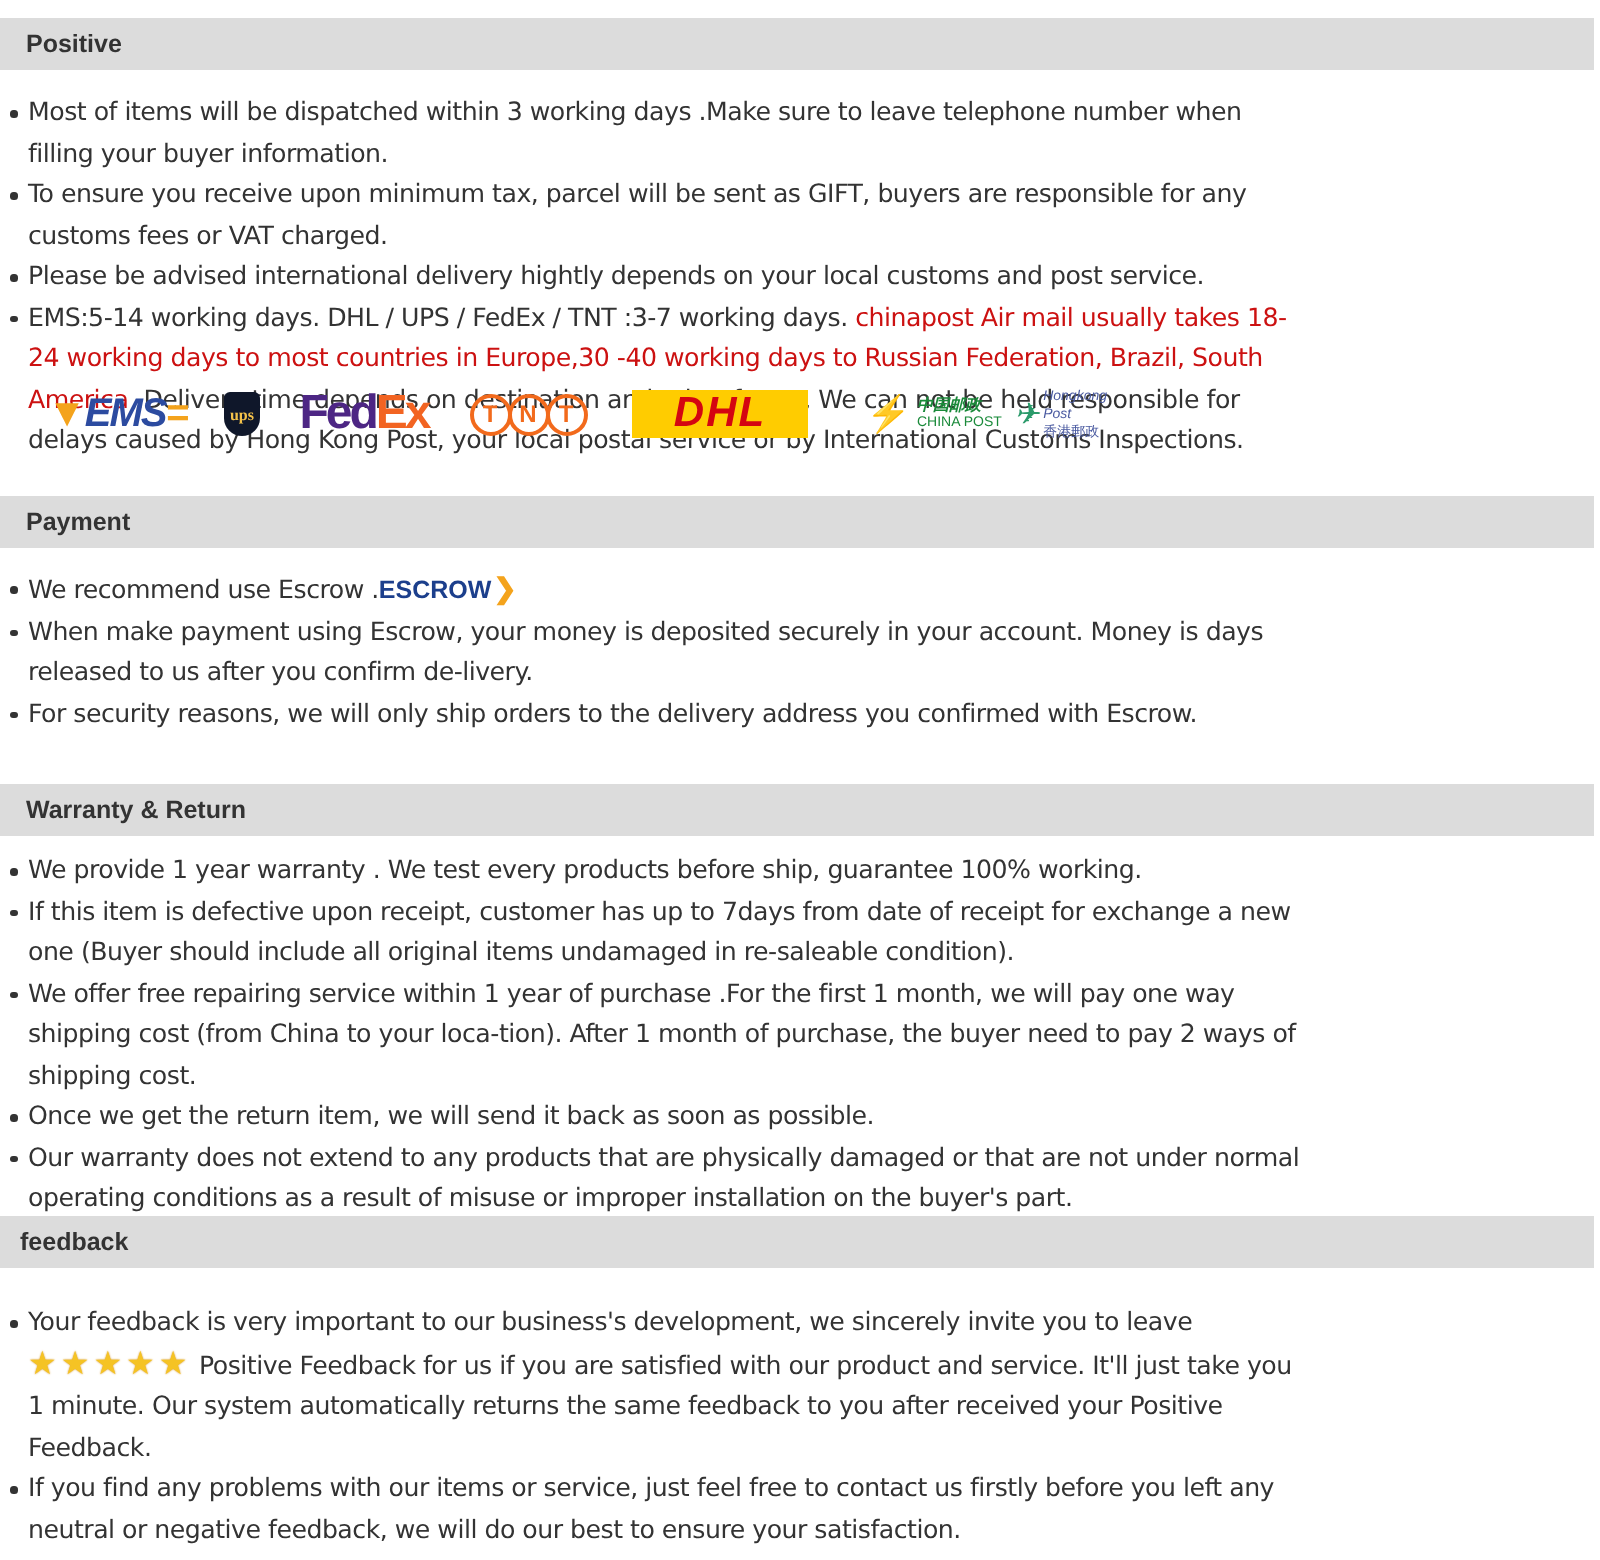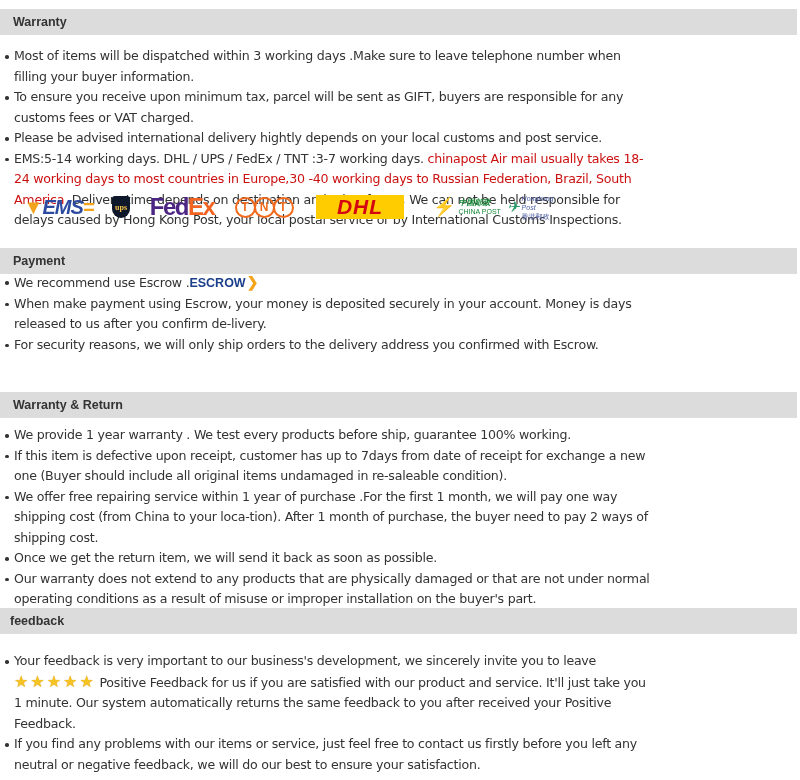--- a/index.html
+++ b/index.html
@@ -44,21 +44,21 @@
   .chinapost .mark { font-size: 18px; margin-right: 3px; font-weight: bold; }
   .hkpost { left: 493px; width: 58px; color: #4a5aa0; font-size: 7px; font-family: "Liberation Sans", sans-serif; font-style: italic; }
   .hkpost .mark { font-size: 15px; color: #2a9a6a; margin-right: 2px; }
   .escrow-logo { display: inline-block; font-weight: bold; color: #1c3f8c; font-family: "Liberation Sans", sans-serif; font-size: 12.5px; letter-spacing: 0px; }
   .escrow-logo .arc { color: #f4a31c; font-size: 14px; margin-left: 1px; }
   .star { color: #f5c324; font-size: 16px; text-shadow: 0 0 1px #d08a10; letter-spacing: 2px; }
 </style>
 </head>
 <body>
 
-<div class="section-header" style="top:9px;">Warranty</div>
+<div class="section-header" style="top:9px;">Positive</div>
 <ul class="section-list" style="top:46px;">
   <li>Most of items will be dispatched within 3 working days .Make sure to leave telephone number when filling your buyer information.</li>
   <li>To ensure you receive upon minimum tax, parcel will be sent as GIFT, buyers are responsible for any customs fees or VAT charged.</li>
   <li>Please be advised international delivery hightly depends on your local customs and post service.</li>
   <li><span>EMS:5-14 working days. DHL / UPS / FedEx / TNT :3-7 working days. </span><span class="red">chinapost Air mail usually takes 18- 24 working days to most countries in Europe,30 -40 working days to Russian Federation, Brazil, South America</span><span> .Delivery time depends on destination and other factor, We can not be held responsible for delays caused by Hong Kong Post, your local postal service or by International Customs Inspections.</span></li>
 </ul>
 
 <div class="logos">
   <div class="logo ems">
       <span class="bar">▼</span>
@@ -90,21 +90,21 @@
   <div class="logo hkpost">
       <span class="mark">✈</span>
       <span style="display:flex;flex-direction:column;line-height:9px;">
         <span>Hongkong Post</span>
         <span style="font-style:normal;">香港郵政</span>
       </span>
     </div>
 </div>
 
 <div class="section-header" style="top:248px;">Payment</div>
-<ul class="section-list" style="top:272px;">
+<ul class="section-list" style="top:284px;">
   <li><span>We recommend use Escrow .</span><span class="escrow-logo"><span>ESCROW</span><span class="arc">❯</span></span></li>
   <li>When make payment using Escrow, your money is deposited securely in your account. Money is days released to us after you confirm de-livery.</li>
   <li>For security reasons, we will only ship orders to the delivery address you confirmed with Escrow.</li>
 </ul>
 
 <div class="section-header" style="top:392px;">Warranty &amp; Return</div>
 <ul class="section-list" style="top:425px;">
   <li>We provide 1 year warranty . We test every products before ship, guarantee 100% working.</li>
   <li>If this item is defective upon receipt, customer has up to 7days from date of receipt for exchange a new one (Buyer should include all original items undamaged in re-saleable condition).</li>
   <li>We offer free repairing service within 1 year of purchase .For the first 1 month, we will pay one way shipping cost (from China to your loca-tion). After 1 month of purchase, the buyer need to pay 2 ways of shipping cost.</li>

